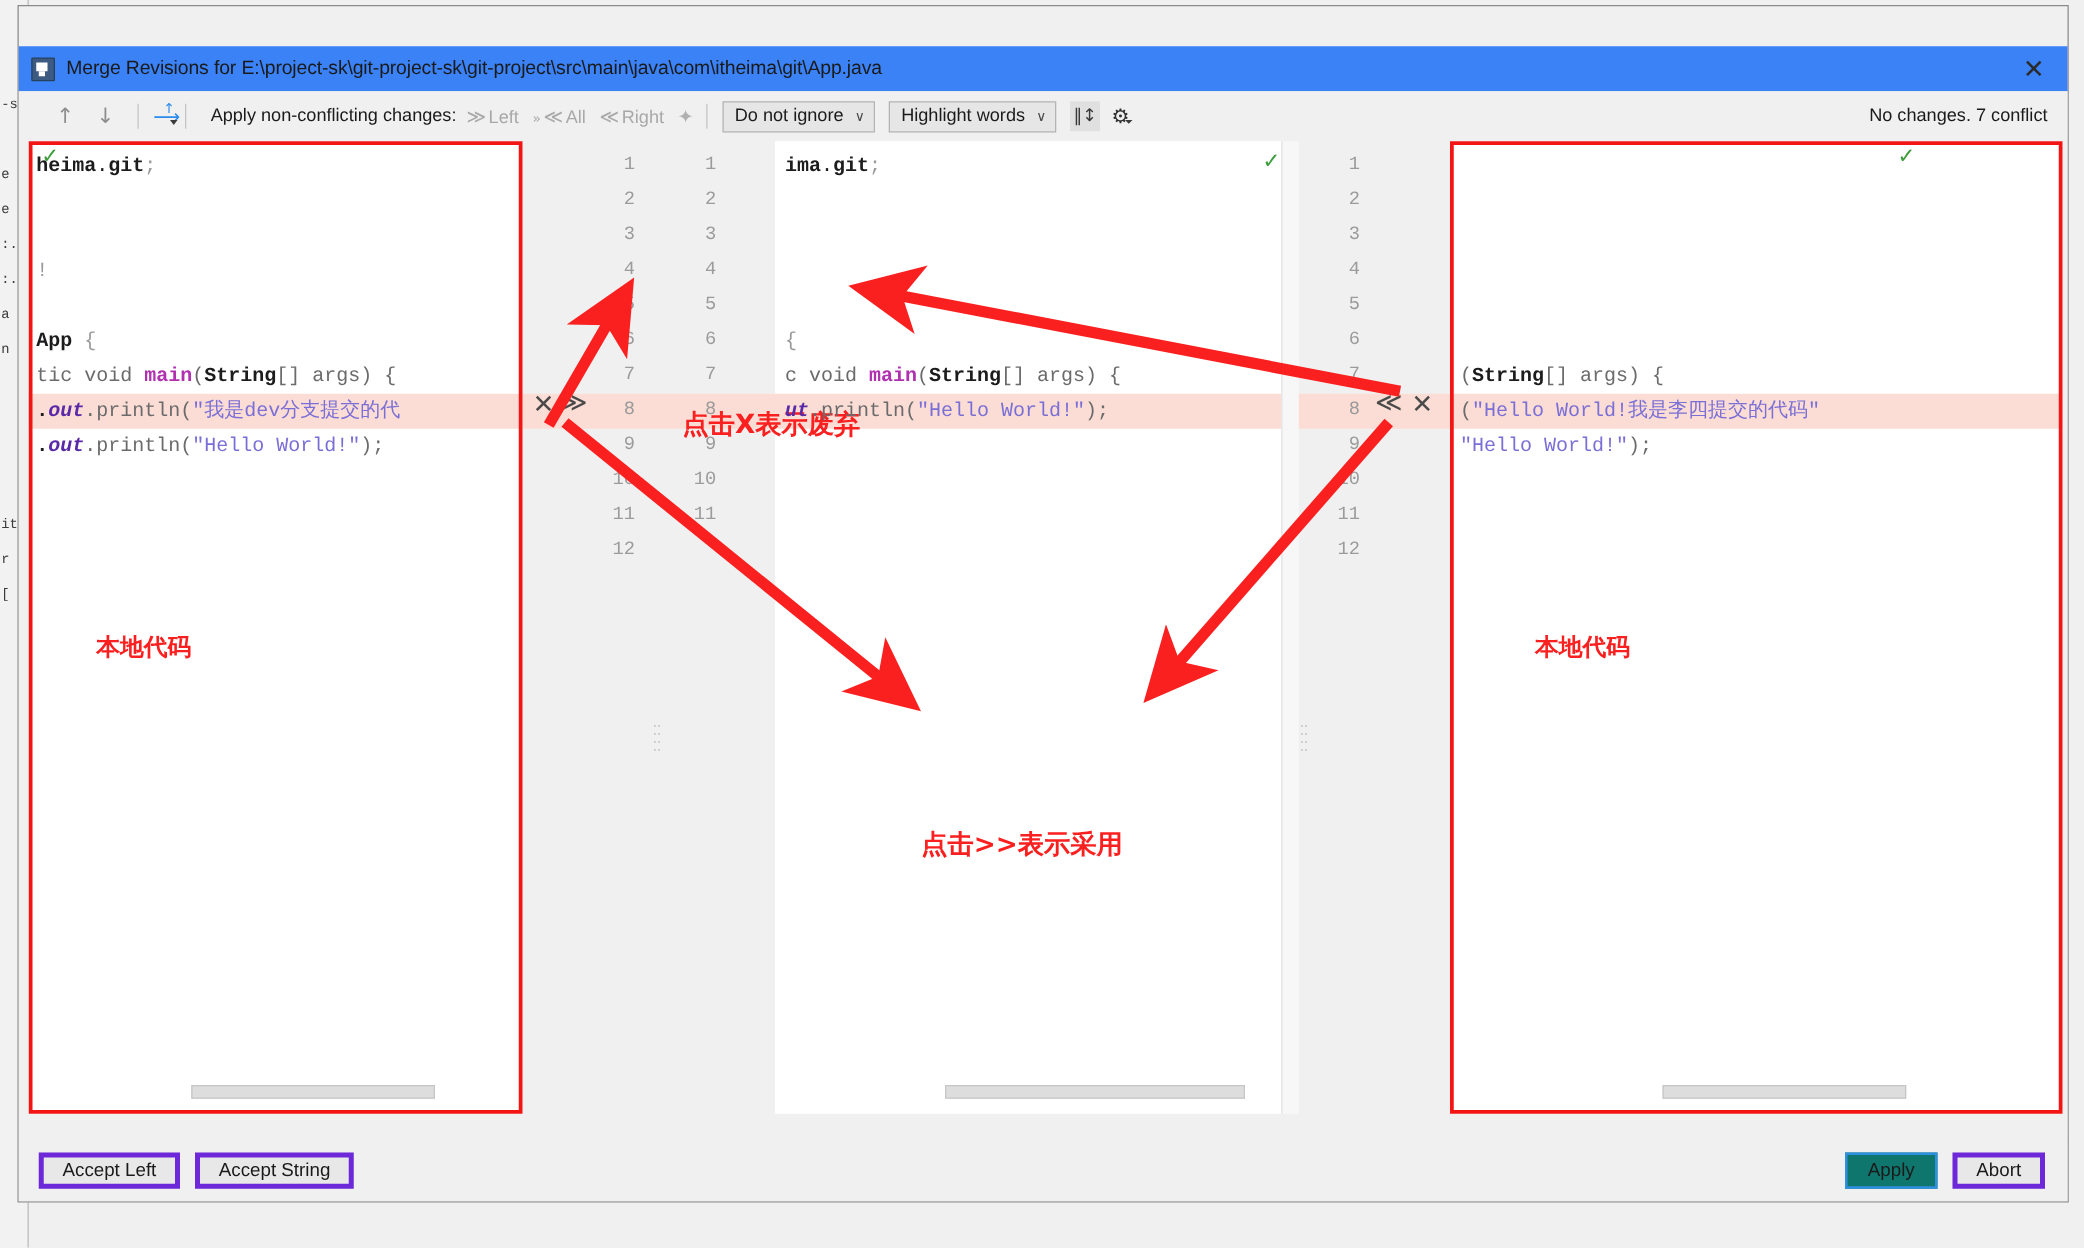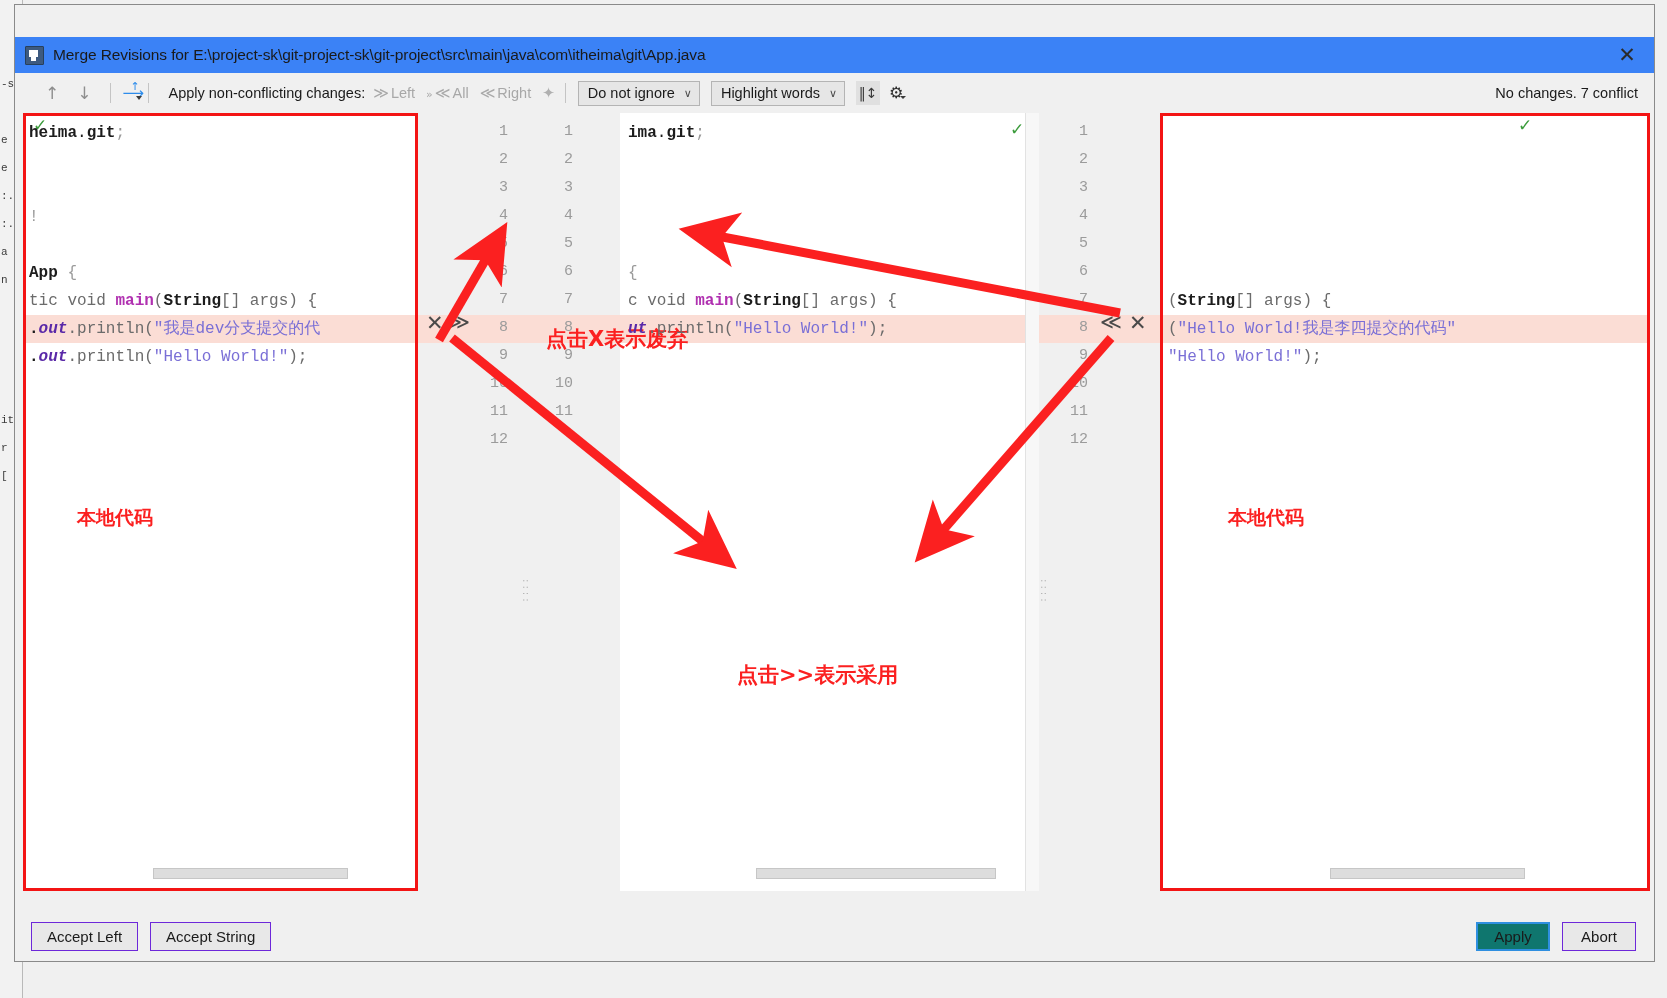--- a/index.html
+++ b/index.html
@@ -98,21 +98,21 @@
         transform:rotate(90deg);transform-origin:left top;font-family:"Liberation Mono",monospace;}
   
   .anno-text{position:absolute;color:#fb2020;font-size:21px;font-weight:bold;white-space:nowrap;
              font-family:"DejaVu Sans",sans-serif;}
   .anno-label{position:absolute;color:#fb2020;font-size:19px;font-weight:bold;white-space:nowrap;
              font-family:"DejaVu Sans",sans-serif;}
   #anno-svg{position:absolute;left:0;top:0;width:1641px;height:884px;pointer-events:none;}
   
   #bottombar{height:50px;flex:0 0 auto;display:flex;align-items:center;padding:0 18px 0 16px;
              box-sizing:border-box;background:#f0f0f0;}
-  .btn{height:29px;min-width:74px;background:#e8e8e8;border:1px solid #6d28d9;
+  .btn{height:29px;min-width:74px;background:#e8e8e8;border:4px solid #6d28d9;
        font-size:15px;color:#1a1a1a;display:flex;align-items:center;justify-content:center;
        padding:0 15px;box-sizing:border-box;margin-right:12px;cursor:default;}
   .btn.primary{border:2px solid #2f8fe0;background:#0f766e;}
   #bottom-spacer{flex:1 1 auto;}
 </style>
 </head>
 <body>
 
 <div id="bg-sliver">
     <div class="bgline" style="position: absolute; top: 78px;">-s</div>

